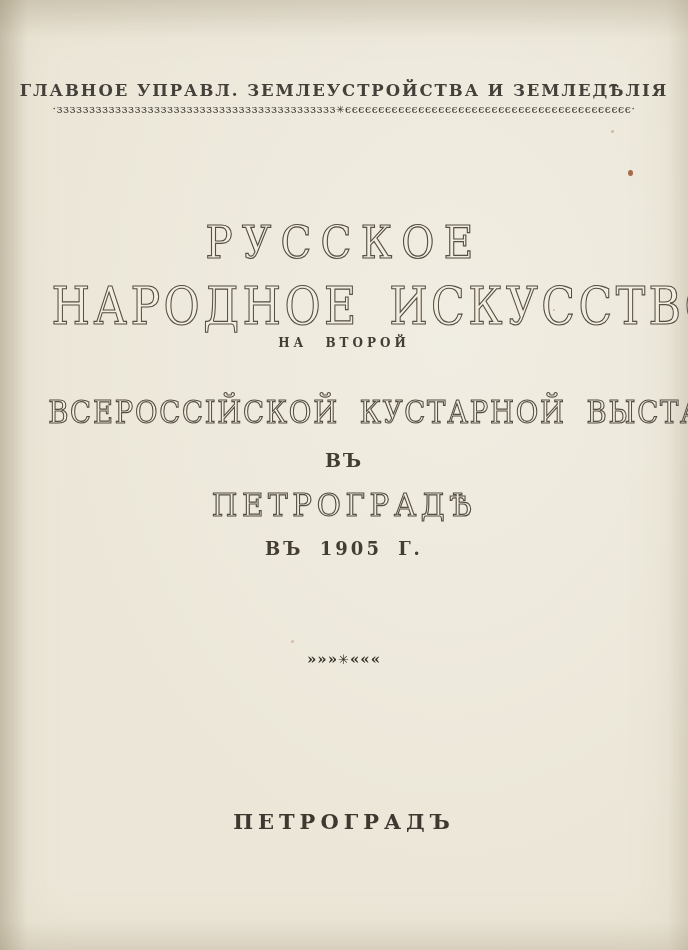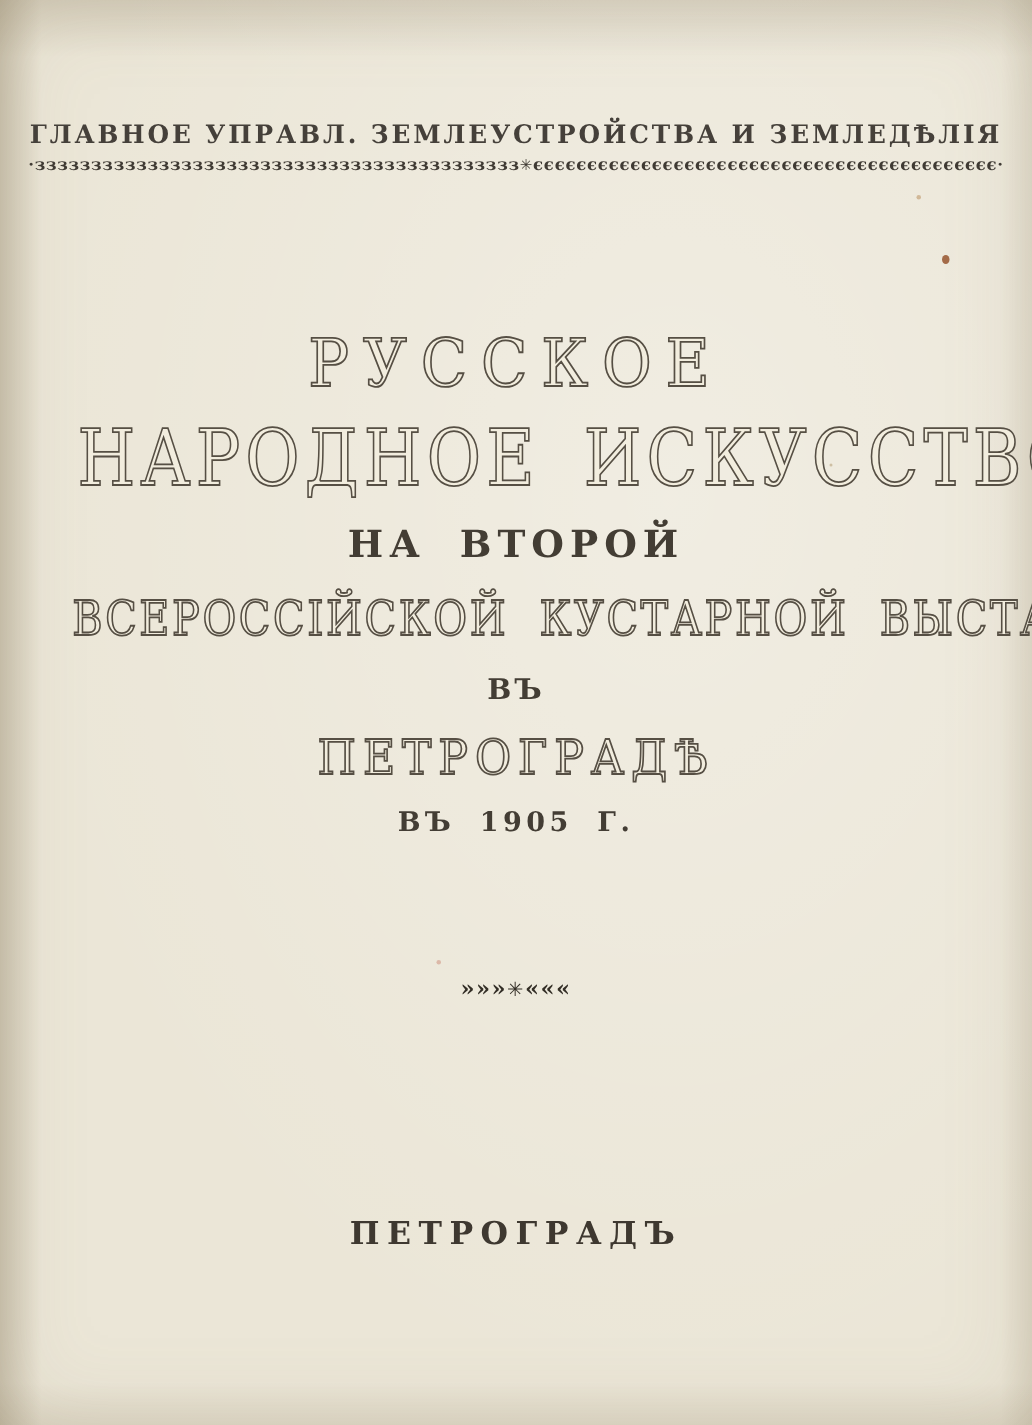--- a/index.html
+++ b/index.html
@@ -20,21 +20,21 @@
   }
   .line{position:absolute;left:0;width:100%;text-align:center;white-space:nowrap;color:#3f3931;}
   .hdr{
     top:80px;
     font-size:17px;font-weight:bold;letter-spacing:2px;
     color:#45403a;
     transform:scaleX(0.97);
   }
   .border-row{
     top:103px;
-    font-size:11px;font-weight:bold;letter-spacing:0.5px;
+    font-size:11px;font-weight:normal;letter-spacing:0.5px;
     color:#3f3a33;
   }
   .orn-glyph{font-family:"DejaVu Sans", sans-serif;font-size:10px;}
   .outline{
     color:#f2edde;
     -webkit-text-stroke:1.2px #564f44;
     text-shadow:0 0 0.6px rgba(86,79,68,0.55);
     font-weight:normal;
   }
   .title1{
@@ -43,21 +43,21 @@
     transform:scaleX(0.92);
   }
   .title2{
     top:276px;
     font-size:52px;letter-spacing:4px;word-spacing:14px;
     transform:scaleX(0.85);
   }
   .sub-small{
     font-weight:bold;color:#433d34;
   }
-  .sub1{top:348px;font-size:25px;letter-spacing:4px;word-spacing:10px;}
+  .sub1{top:336px;font-size:12px;letter-spacing:4px;word-spacing:10px;}
   .sub2{
     top:393px;
     font-size:32px;letter-spacing:2px;word-spacing:12px;
     transform:scaleX(0.86);
   }
   .sub3{top:449px;font-size:19px;letter-spacing:2px;}
   .sub4{
     top:486px;
     font-size:32px;letter-spacing:5px;
     transform:scaleX(0.92);

